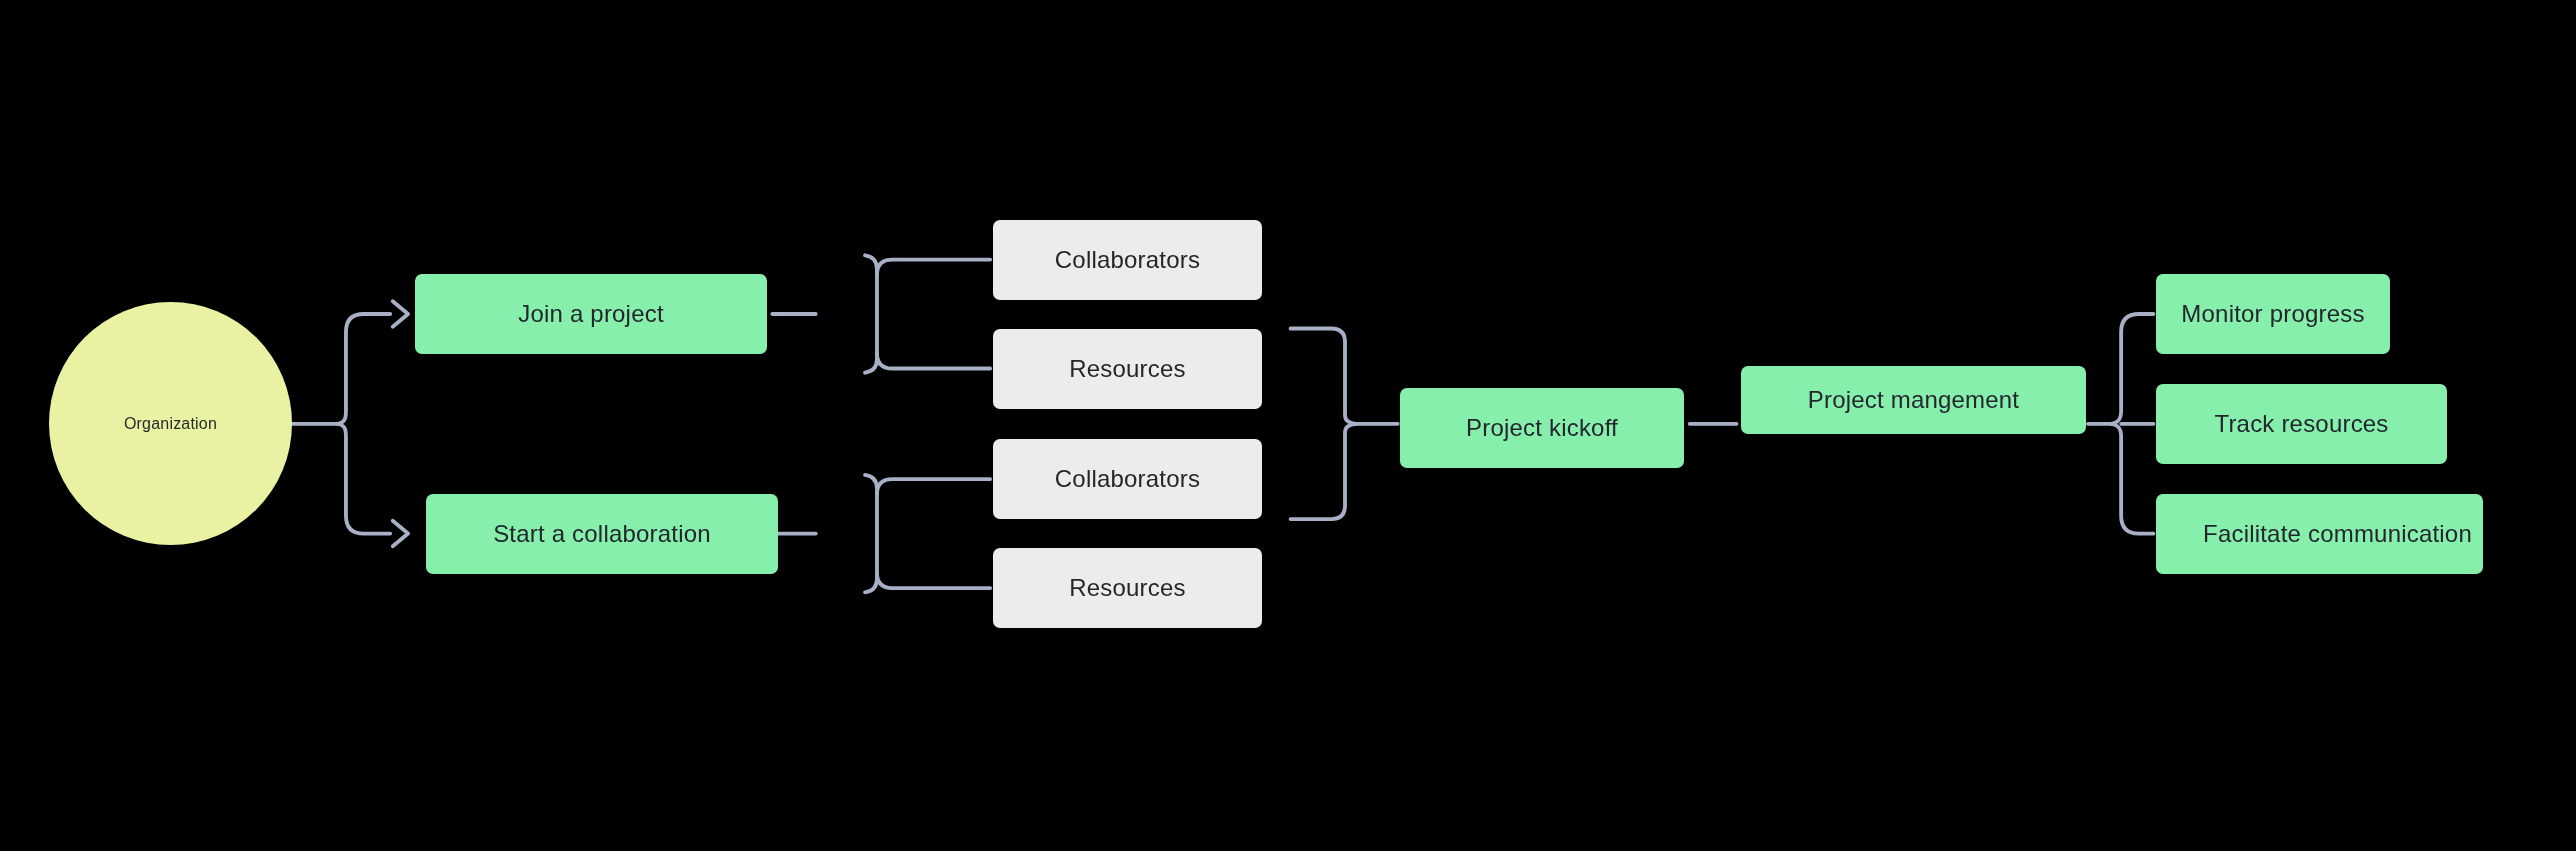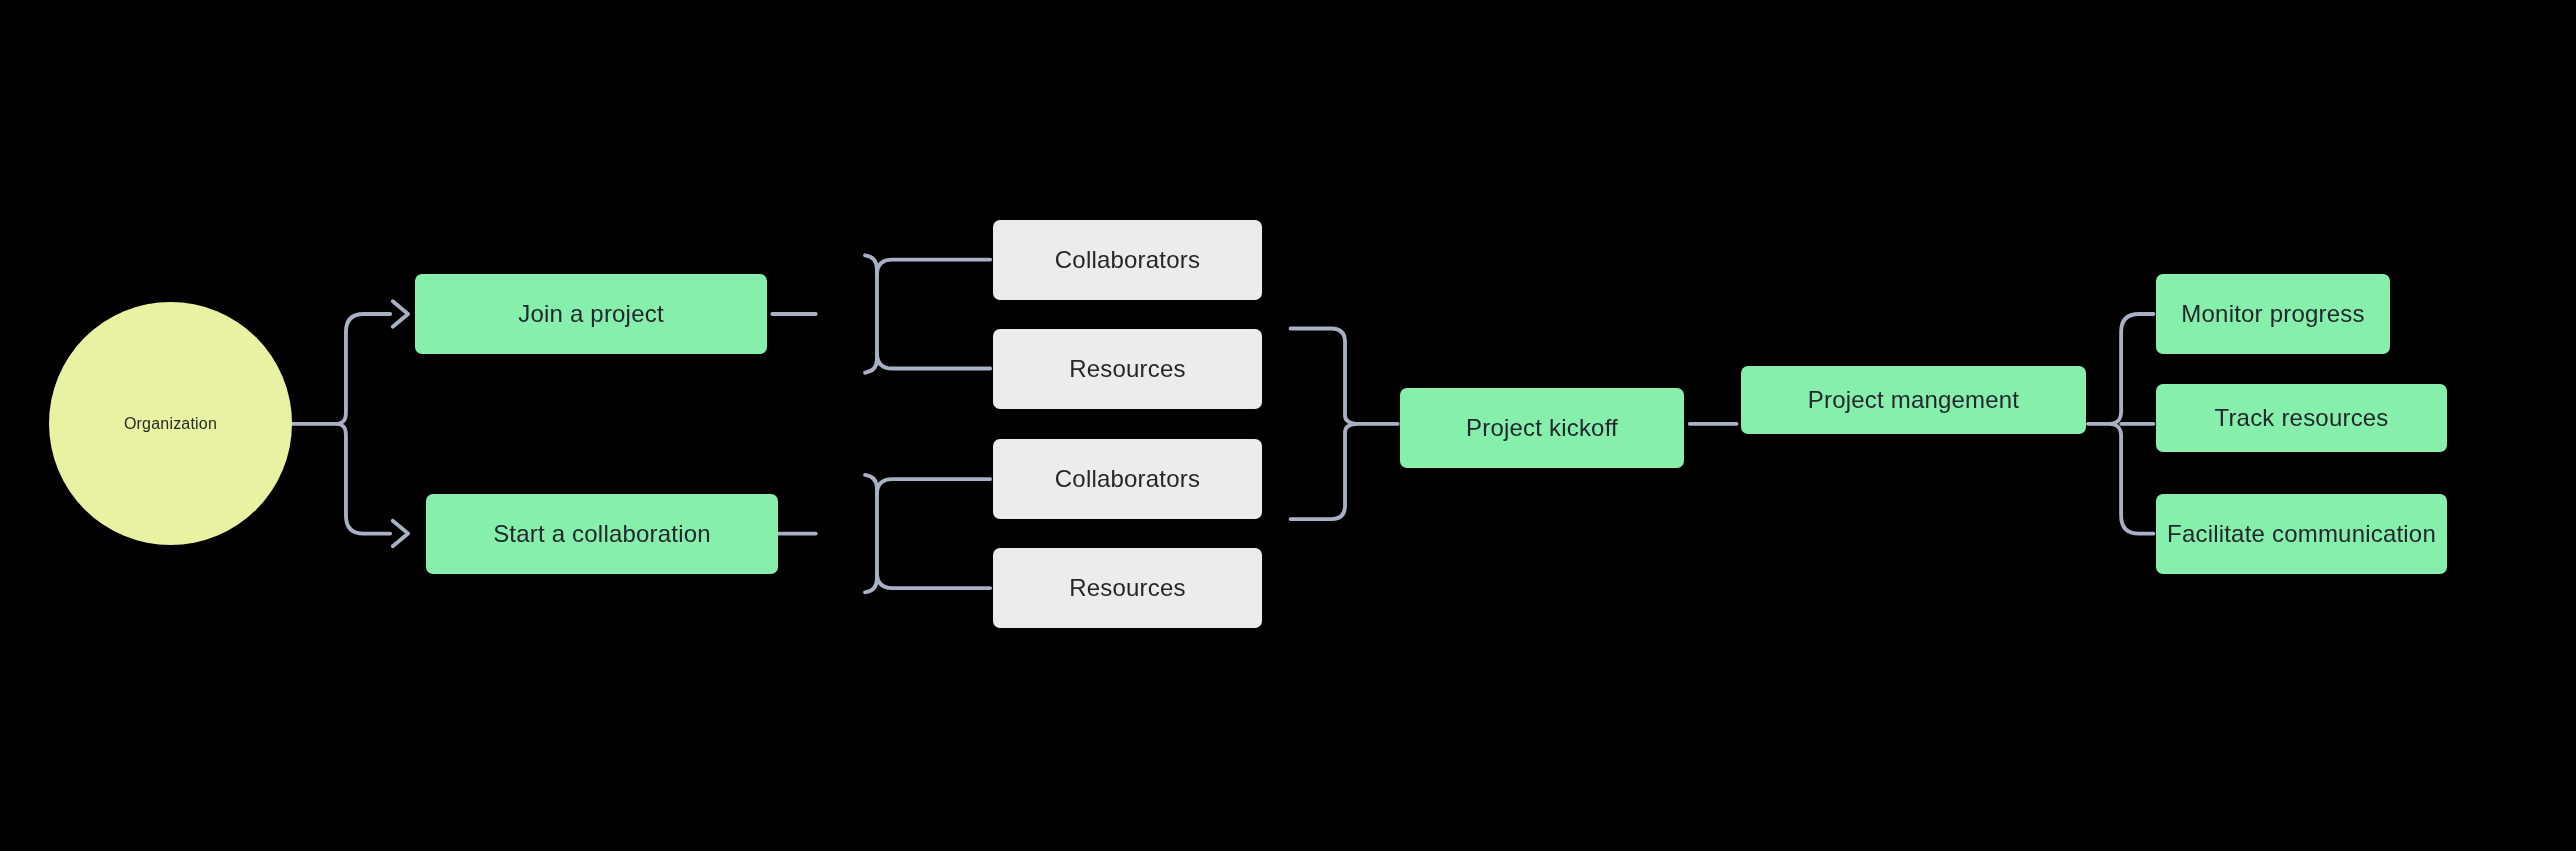--- a/index.html
+++ b/index.html
@@ -49,22 +49,22 @@
   
   .n-collab1 { left: 993px; top: 220px; width: 269px; height: 80px; }
   .n-res1    { left: 993px; top: 329px; width: 269px; height: 80px; }
   .n-collab2 { left: 993px; top: 439px; width: 269px; height: 80px; }
   .n-res2    { left: 993px; top: 548px; width: 269px; height: 80px; }
   
   .n-kickoff    { left: 1400px; top: 388px; width: 284px; height: 80px; }
   .n-management { left: 1741px; top: 366px; width: 345px; height: 68px; }
   
   .n-monitor    { left: 2156px; top: 274px; width: 234px; height: 80px; }
-  .n-track      { left: 2156px; top: 384px; width: 291px; height: 68px; text-align: center; }
-  .n-facilitate { left: 2156px; top: 494px; width: 291px; height: 80px; }
+  .n-track      { left: 2156px; top: 384px; width: 291px; height: 80px; text-align: center; }
+  .n-facilitate { left: 2156px; top: 494px; width: 291px; height: 80px; padding-left: 36px; }
 </style>
 </head>
 <body>
 
 <div class="stage">
 
   <svg class="wires" viewBox="0 0 3026 1000" aria-hidden="true">
 
     <path d="M 341,498 L 396,498"></path>
     <path d="M 396,498 C 405,497 406,491 406,483 L 406,390 Q 406,369 427,369 L 458,369"></path>

